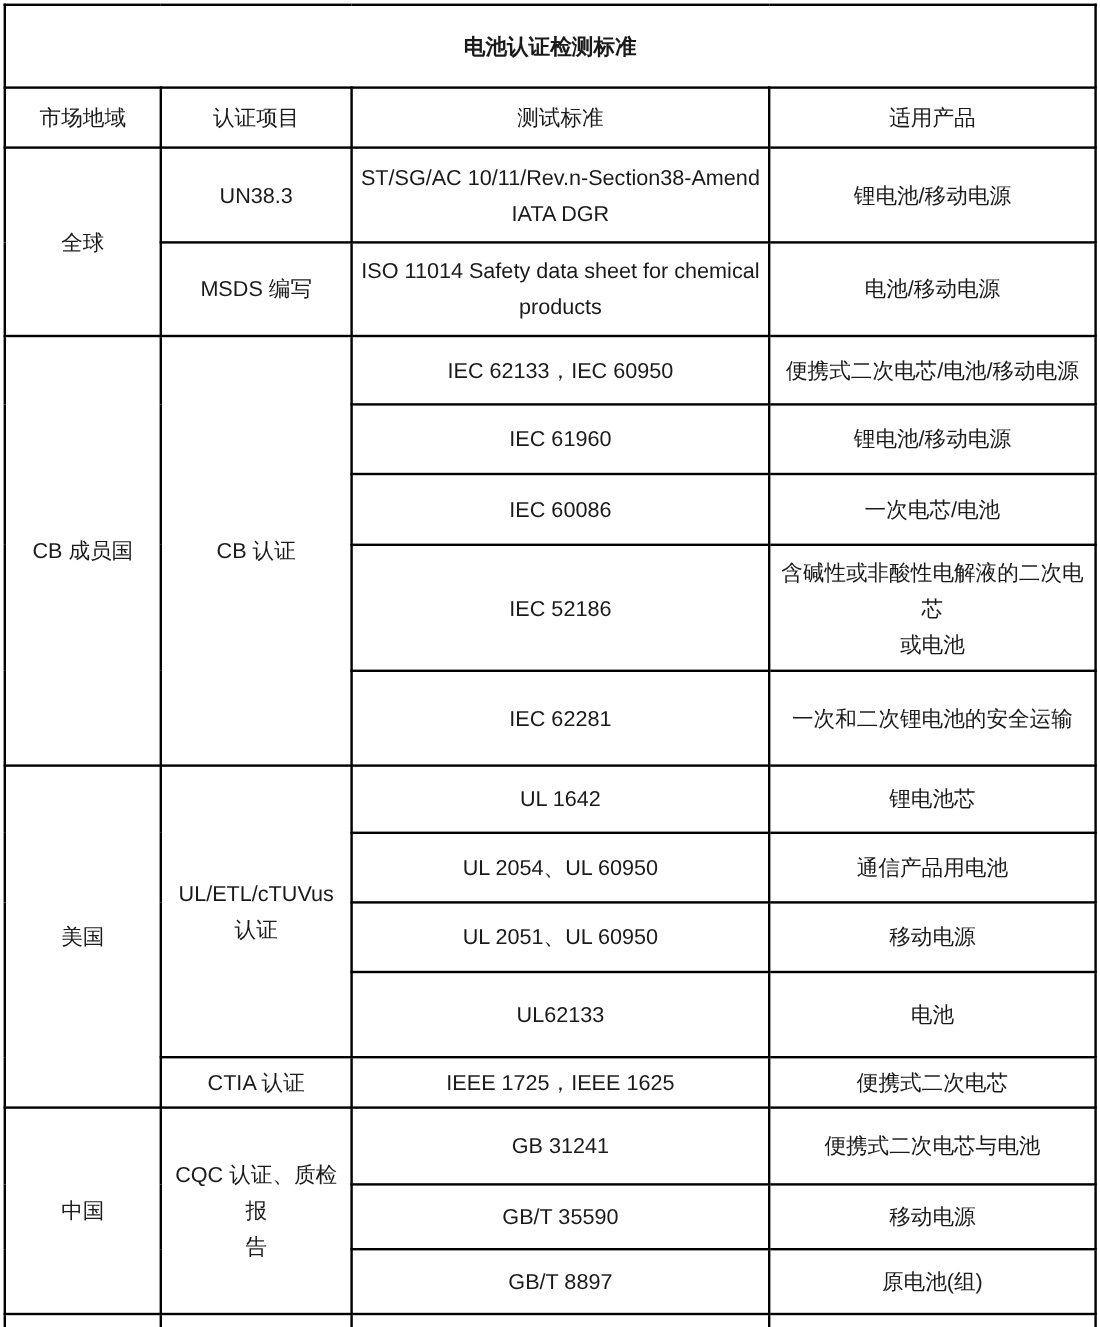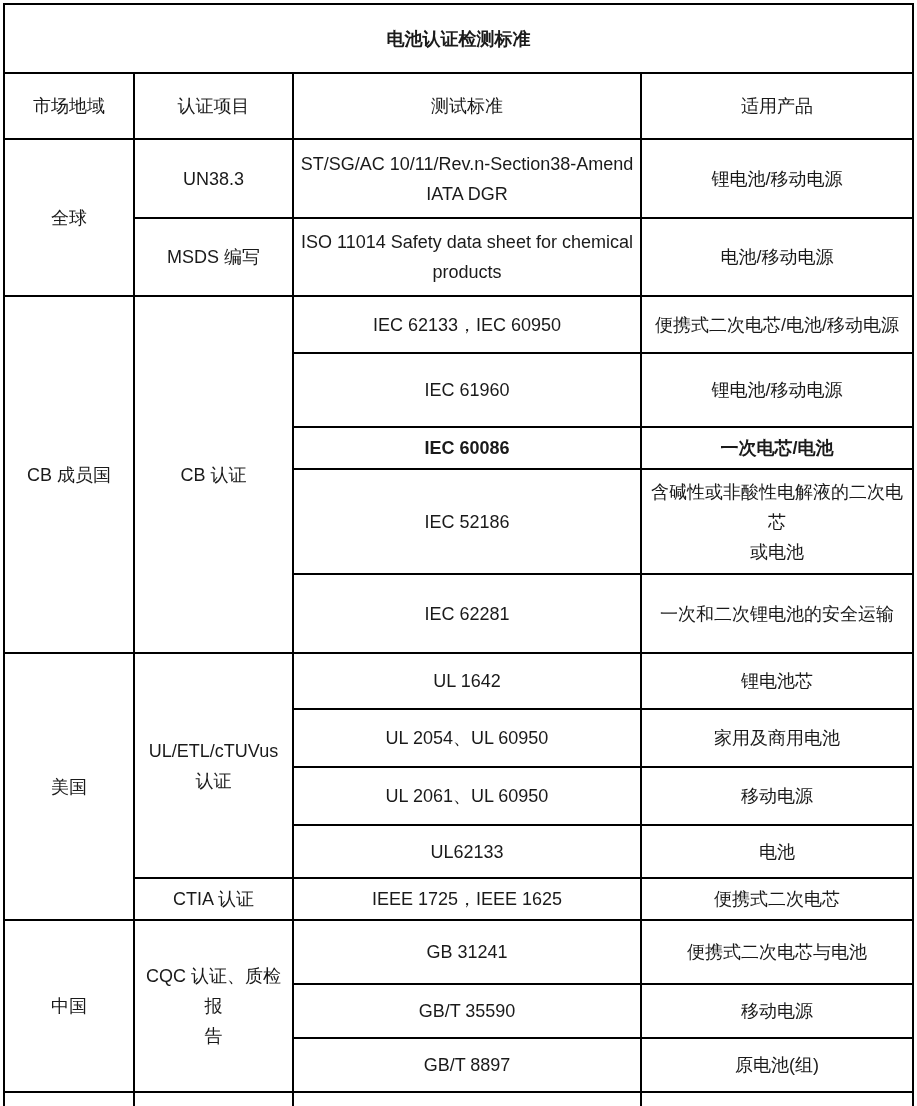--- a/index.html
+++ b/index.html
@@ -33,32 +33,32 @@
   }
   td.title-cell {
     font-size: 19px;
     font-weight: bold;
     line-height: 24px;
   }
   td.proj { line-height: 52px; }
   td.prod { line-height: 44px; }
   
   tr.rt  { height: 69px; }
-  tr.rh  { height: 66px; }
+  tr.rh  { height: 50px; }
   tr.r0a { height: 79px; }
   tr.r0b { height: 78px; }
   tr.r1a { height: 57px; }
-  tr.r1b { height: 74px; }
-  tr.r1c { height: 42px; font-weight: bold; }
+  tr.r1b { height: 58px; }
+  tr.r1c { height: 59px; }
   tr.r1d { height: 105px; }
   tr.r1e { height: 79px; }
   tr.r2a { height: 56px; }
   tr.r2b { height: 58px; }
   tr.r2c { height: 58px; }
-  tr.r2d { height: 53px; }
+  tr.r2d { height: 71px; }
   tr.r2e { height: 42px; padding-left: 42px; }
   tr.r3a { height: 64px; }
   tr.r3b { height: 54px; }
   tr.r3c { height: 54px; }
   tr.rp  { height: 60px; }
 </style>
 </head>
 <body>
 
 <table class="cert">
@@ -121,24 +121,24 @@
 
   <tr class="r2a">
     <td rowspan="5">美国</td>
     <td rowspan="4" class="proj">UL/ETL/cTUVus
 认证</td>
     <td>UL 1642</td>
     <td class="prod">锂电池芯</td>
   </tr>
   <tr class="r2b">
     <td>UL 2054、UL 60950</td>
-    <td class="prod">家用及商用电池</td>
+    <td class="prod">通信产品用电池</td>
   </tr>
   <tr class="r2c">
-    <td>UL 2061、UL 60950</td>
+    <td>UL 2051、UL 60950</td>
     <td class="prod">移动电源</td>
   </tr>
   <tr class="r2d">
     <td>UL62133</td>
     <td class="prod">电池</td>
   </tr>
   <tr class="r2e">
     <td class="proj">CTIA 认证</td>
     <td>IEEE 1725，IEEE 1625</td>
     <td class="prod">便携式二次电芯</td>

